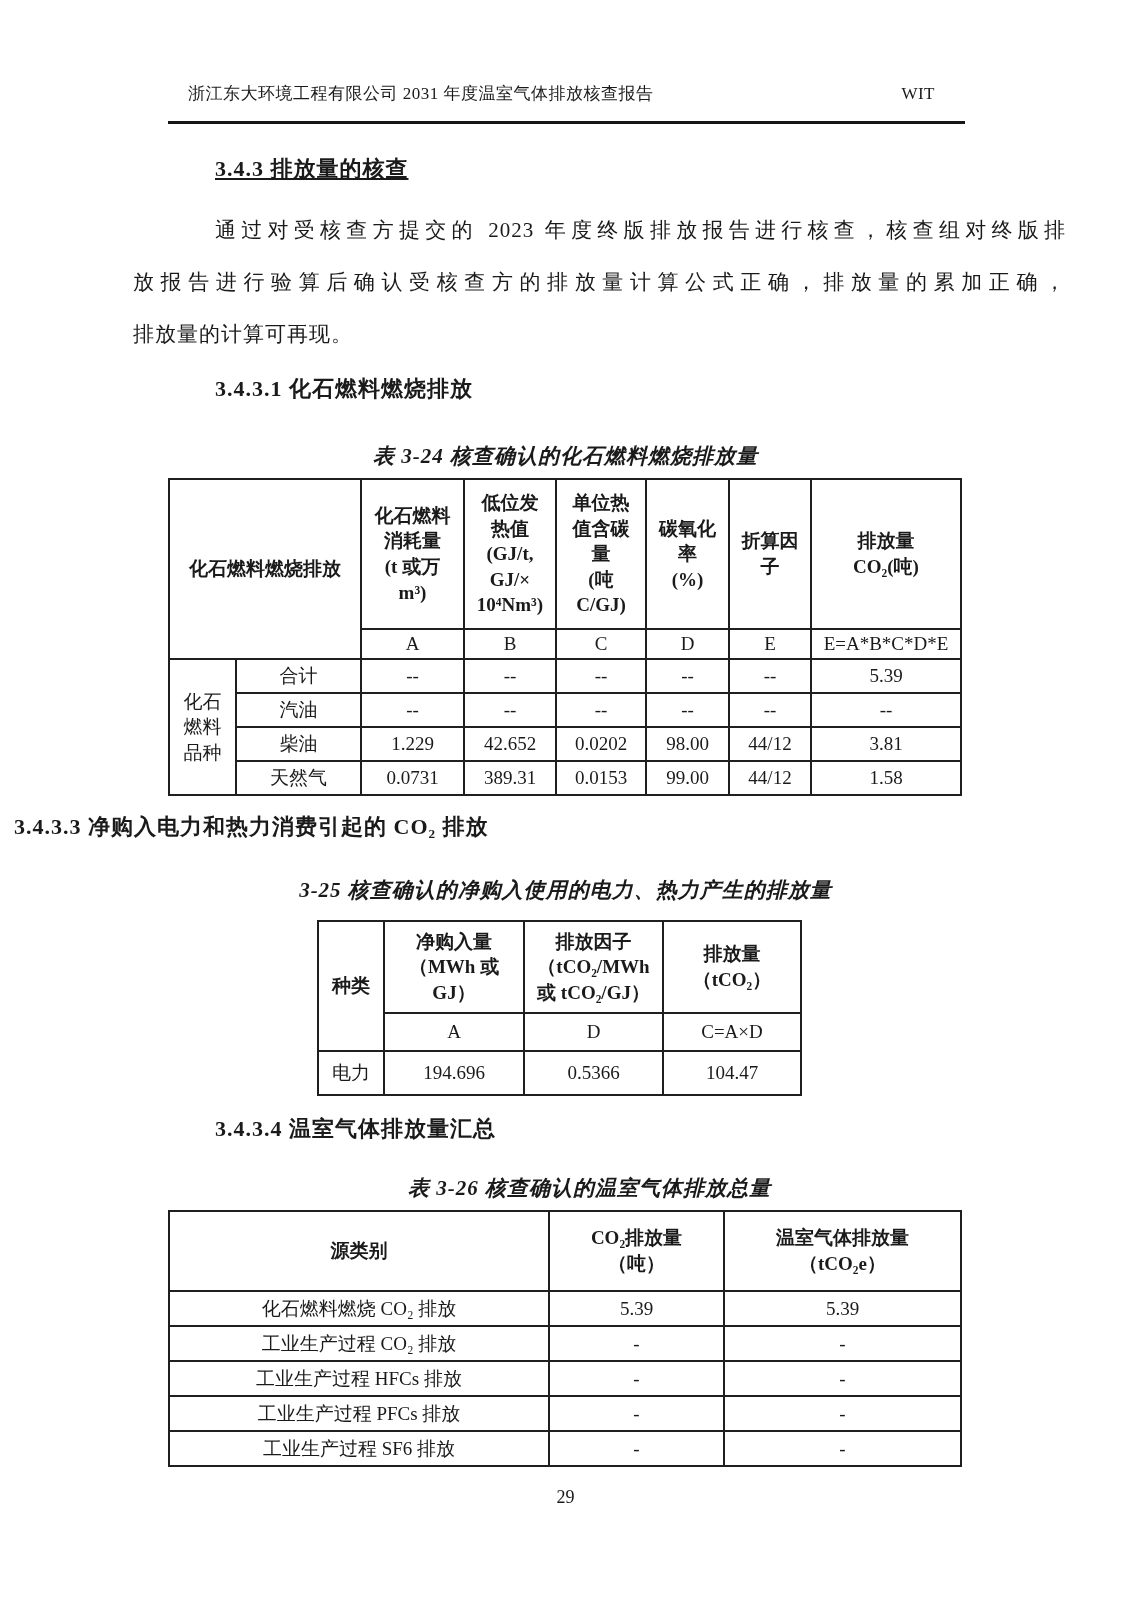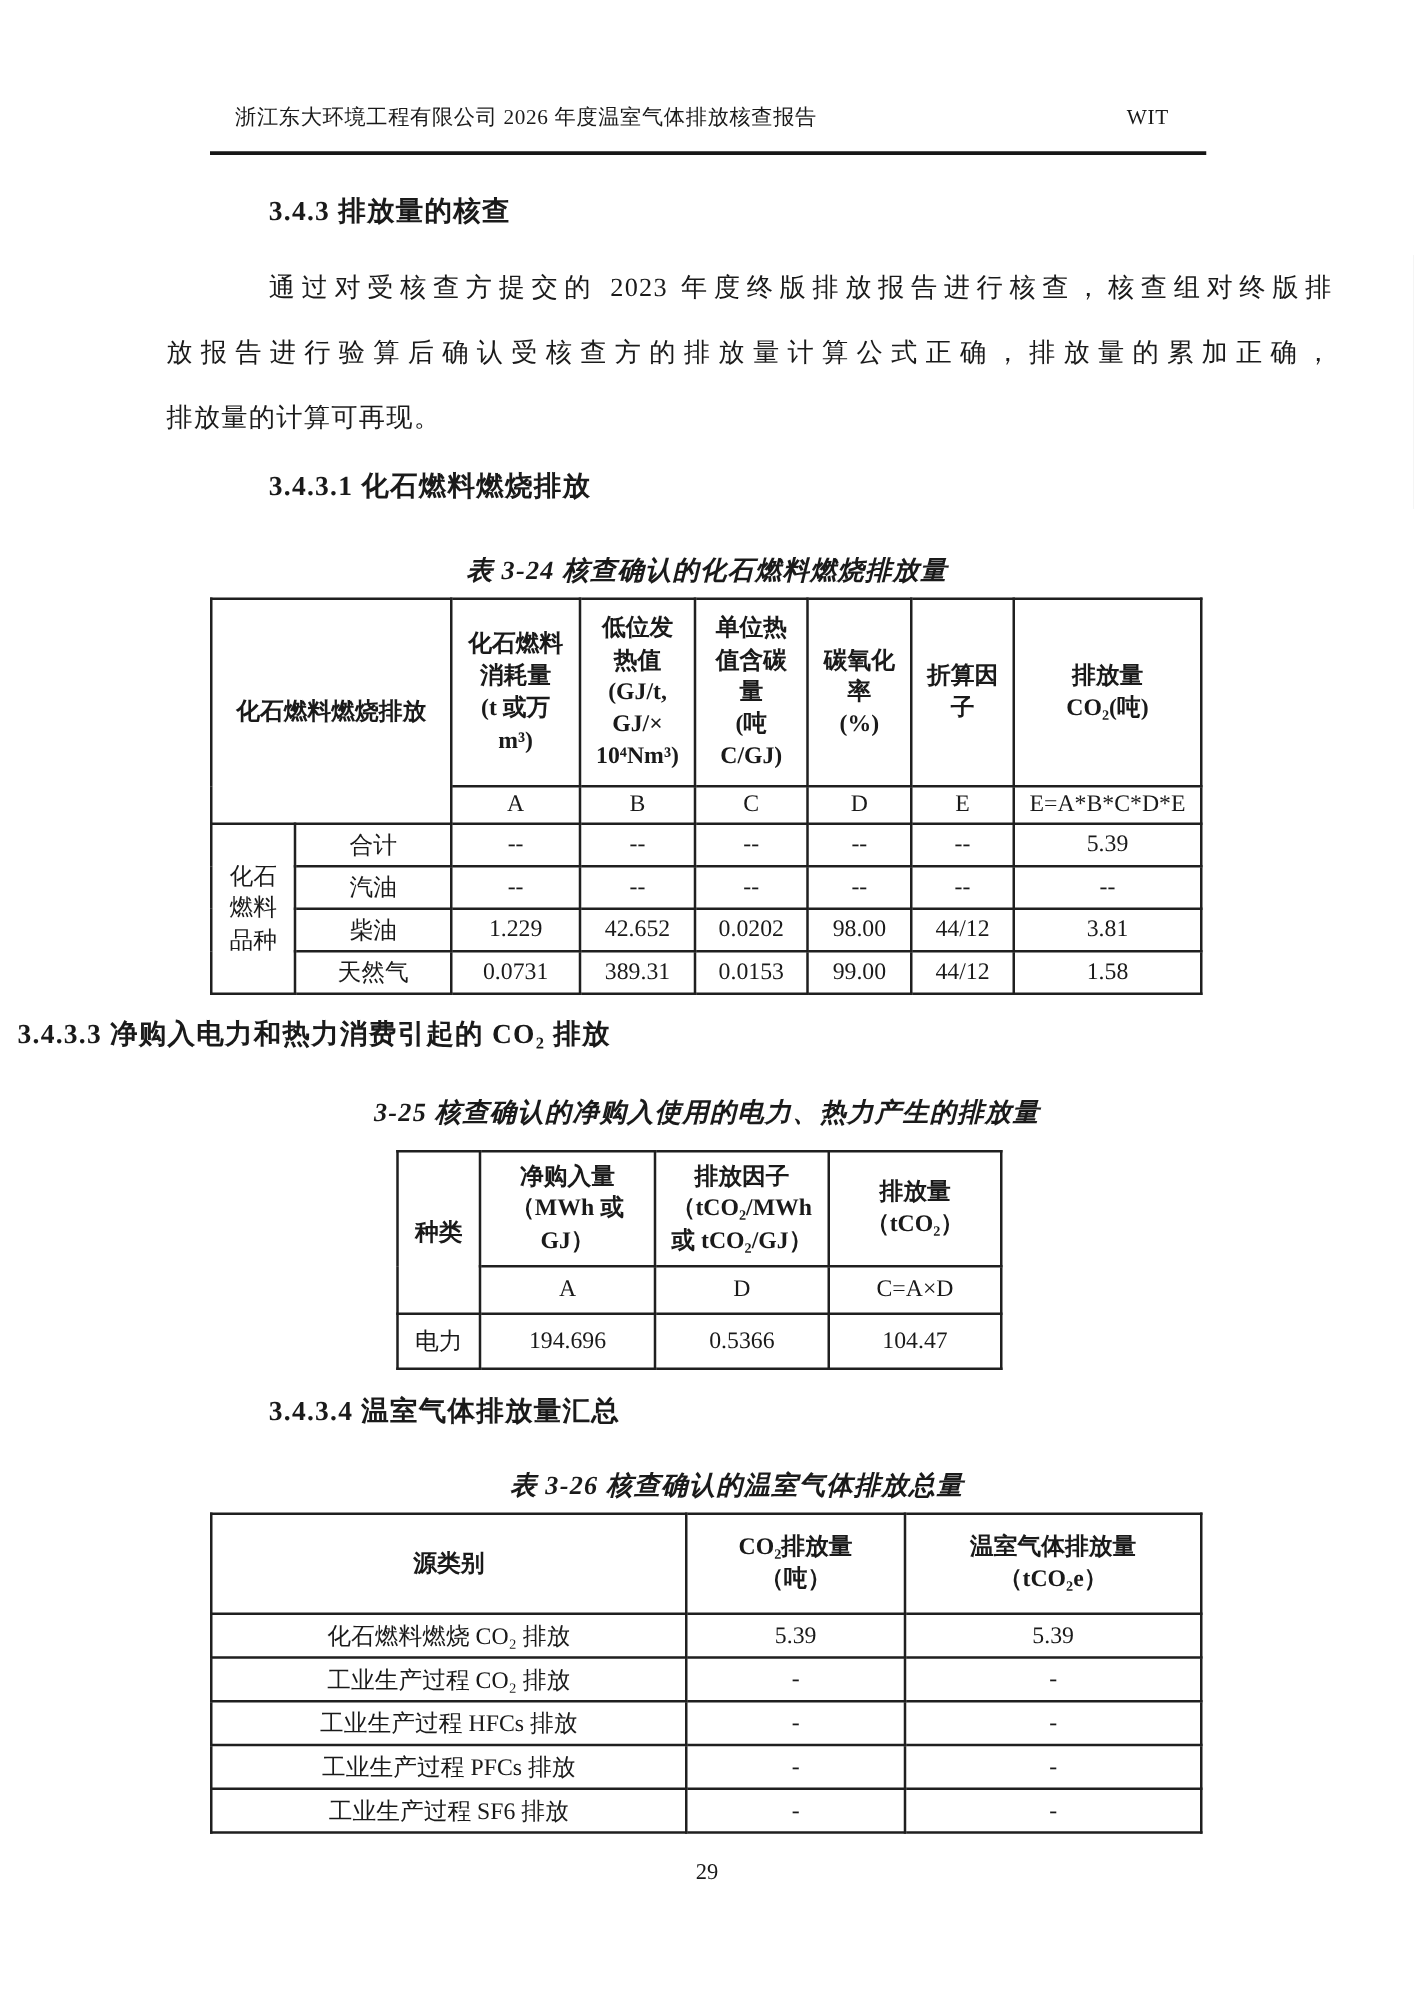--- a/index.html
+++ b/index.html
@@ -28,21 +28,21 @@
     border-top: 3px solid #161616;
     margin: 16px 166px 0 168px;
   }
   
   .sec-heading {
     font-size: 22px;
     font-weight: bold;
     margin-left: 215px;
     letter-spacing: 1px;
   }
-  .h-343  { margin-top: 30px; }
+  .h-343  { margin-top: 30px; text-decoration: underline; }
   .h-3431 { margin-top: 14px; }
   .h-3433 { margin-top: 16px; margin-left: 14px; }
   .h-3434 { margin-top: 18px; }
   .paragraph {
     margin: 20px 65px 0 133px;
     font-size: 21px;
     letter-spacing: 1px;
   }
   .para-line {
     line-height: 52px;
@@ -94,21 +94,21 @@
     text-align: center;
     font-size: 18px;
   }
 </style>
 </head>
 <body>
 
 <div class="page">
 
   <div class="running-header">
-    <span>浙江东大环境工程有限公司 2026 年度温室气体排放核查报告</span>
+    <span>浙江东大环境工程有限公司 2031 年度温室气体排放核查报告</span>
     <span>WIT</span>
   </div>
   <hr class="header-divider">
 
   <div class="sec-heading h-343">3.4.3 排放量的核查</div>
 
   <div class="paragraph">
     <div class="para-line indent">通过对受核查方提交的 2023 年度终版排放报告进行核查，核查组对终版排</div>
     <div class="para-line">放报告进行验算后确认受核查方的排放量计算公式正确，排放量的累加正确，</div>
     <div class="para-line last">排放量的计算可再现。</div>

